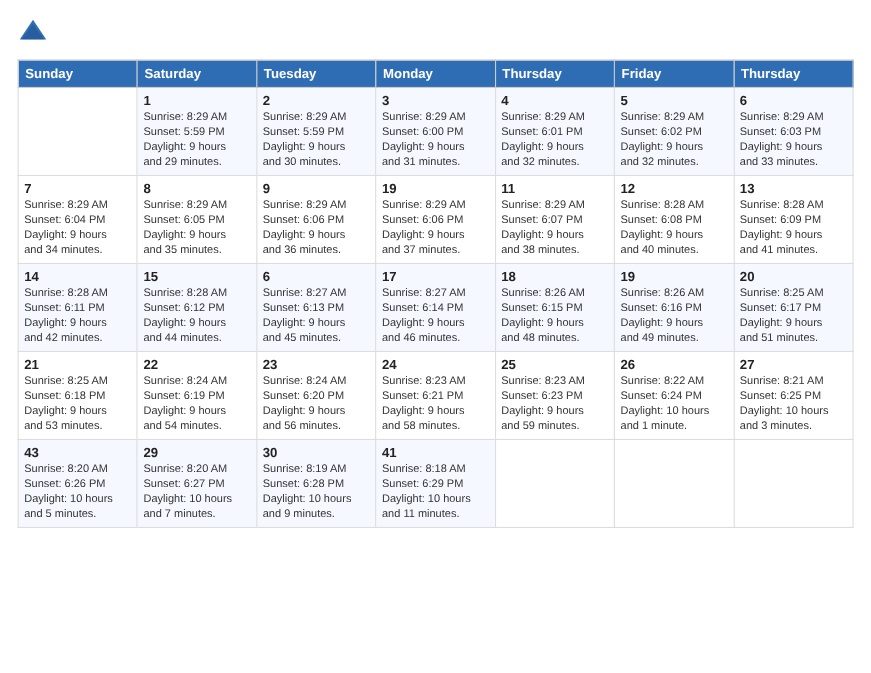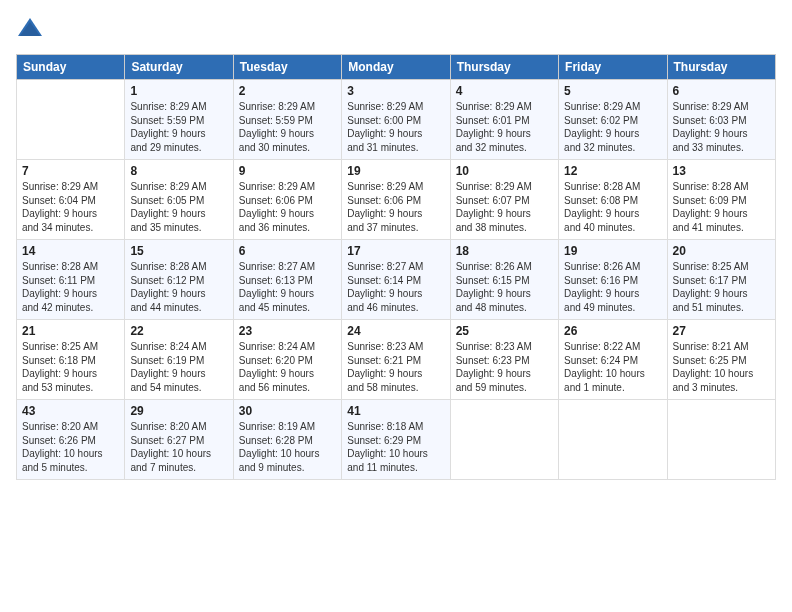--- a/index.html
+++ b/index.html
@@ -173,21 +173,21 @@
           </td>
           <td>
             <span class="day-number">9</span>
             <div class="day-info">Sunrise: 8:29 AM<br>Sunset: 6:06 PM<br>Daylight: 9 hours<br>and 36 minutes.</div>
           </td>
           <td>
             <span class="day-number">19</span>
             <div class="day-info">Sunrise: 8:29 AM<br>Sunset: 6:06 PM<br>Daylight: 9 hours<br>and 37 minutes.</div>
           </td>
           <td>
-            <span class="day-number">10</span>
+            <span class="day-number">11</span>
             <div class="day-info">Sunrise: 8:29 AM<br>Sunset: 6:07 PM<br>Daylight: 9 hours<br>and 38 minutes.</div>
           </td>
           <td>
             <span class="day-number">12</span>
             <div class="day-info">Sunrise: 8:28 AM<br>Sunset: 6:08 PM<br>Daylight: 9 hours<br>and 40 minutes.</div>
           </td>
           <td>
             <span class="day-number">13</span>
             <div class="day-info">Sunrise: 8:28 AM<br>Sunset: 6:09 PM<br>Daylight: 9 hours<br>and 41 minutes.</div>
           </td>

